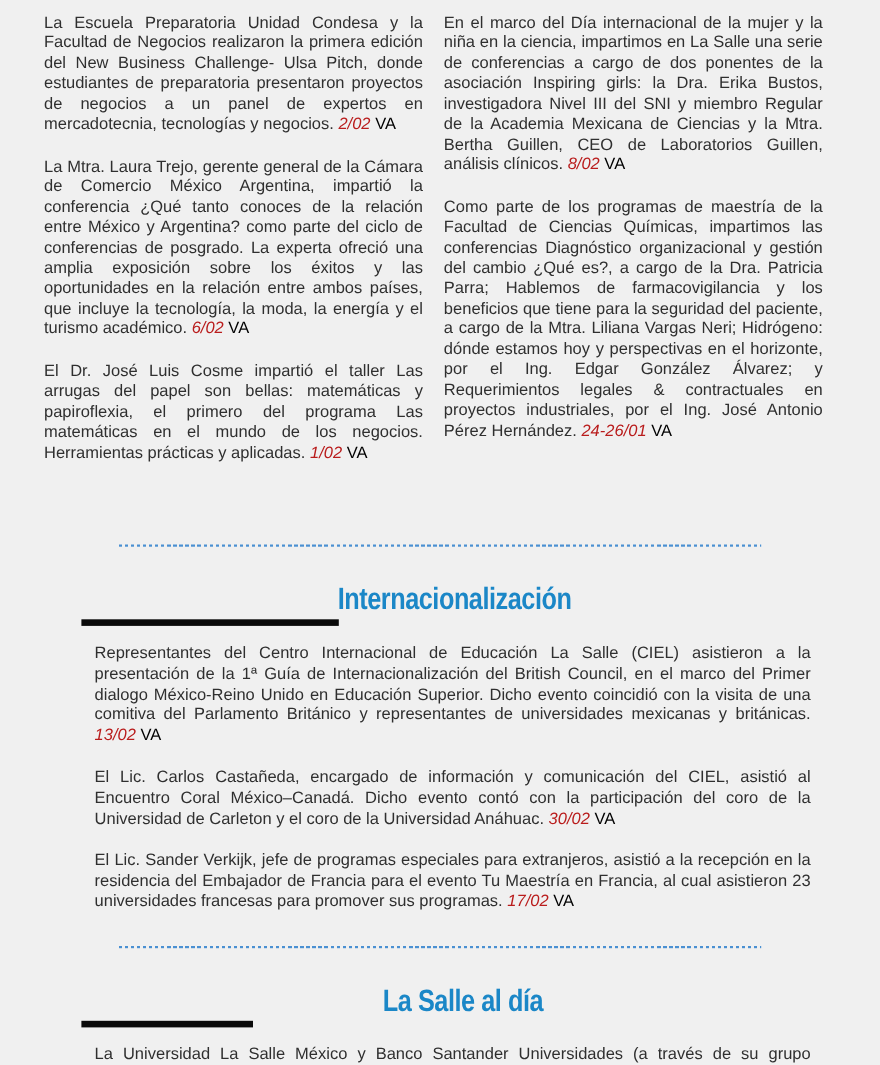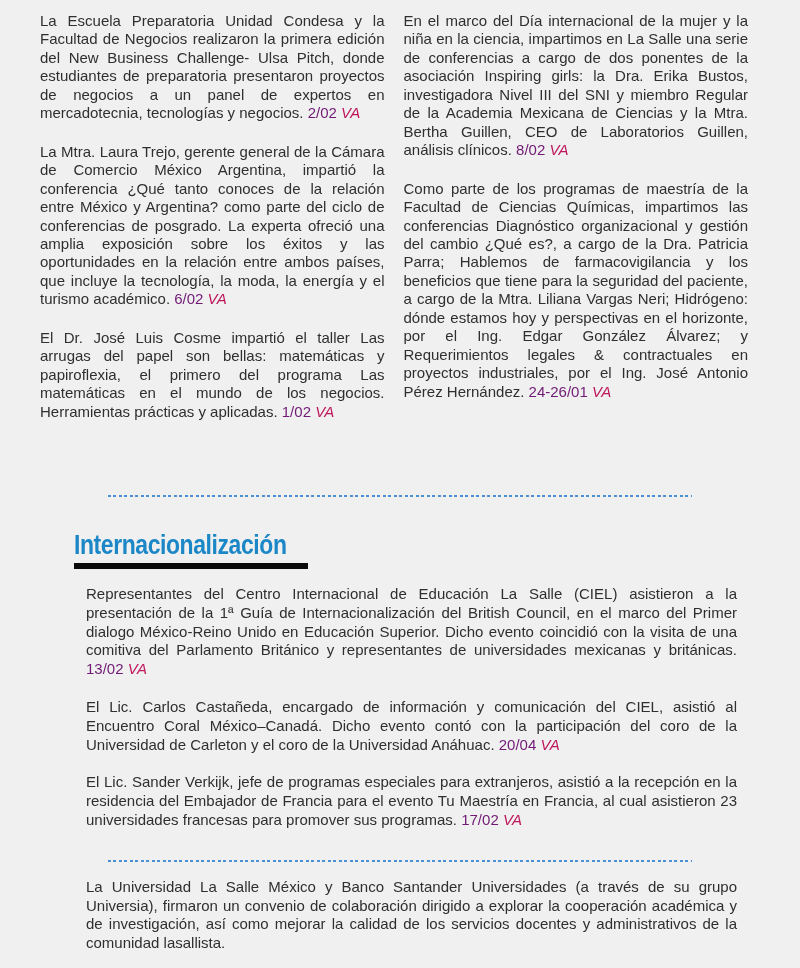--- a/index.html
+++ b/index.html
@@ -31,21 +31,21 @@
   
   .dotted-rule {
     height: 2px;
     width: 584px;
     margin-left: 108px;
     background: repeating-linear-gradient(90deg, #4a90d2 0 3px, transparent 3px 5.5px);
   }
   .rule-1 { margin-top: 54px; }
   .rule-2 { margin-top: 30px; }
   
-  .section-heading { margin: 32px 0 0 74px; }
+  .section-heading { margin: 32px 0 0 74px; text-align: center; }
   .heading-text {
     display: inline-block;
     font-size: 28px;
     line-height: 32px;
     font-weight: bold;
     color: #1b87c7;
     letter-spacing: -0.5px;
     transform: scaleX(0.82);
     transform-origin: left center;
     white-space: nowrap;
@@ -61,22 +61,22 @@
   .section-body { padding: 16px 63px 0 74px; }
   .section-body p {
     margin: 0 0 19px 12px;
     font-size: 15px;
     line-height: 18.8px;
     text-align: justify;
   }
   
   .seg-n { font-style: normal; }
   .seg-i { }
-  .seg-d { color: #701a75; }
-  .seg-t { font-style: italic; color: #be185d; }
+  .seg-d { font-style: italic; color: #b91c1c; }
+  .seg-t { color: #000000; }
 </style>
 </head>
 <body>
 
 <div class="news-columns">
   <div class="news-col">
     <p><span class="seg-n">La Escuela Preparatoria Unidad Condesa y la Facultad de Negocios realizaron la primera edición del </span><span class="seg-i">New Business Challenge- Ulsa Pitch</span><span class="seg-n">, donde estudiantes de preparatoria presentaron proyectos de negocios a un panel de expertos en mercadotecnia, tecnologías y negocios. </span><span class="seg-d">2/02 </span><span class="seg-t">VA</span></p>
     <p><span class="seg-n">La Mtra. Laura Trejo, gerente general de la Cámara de Comercio México Argentina, impartió la conferencia </span><span class="seg-i">¿Qué tanto conoces de la relación entre México y Argentina?</span><span class="seg-n"> como parte del ciclo de conferencias de posgrado. La experta ofreció una amplia exposición sobre los éxitos y las oportunidades en la relación entre ambos países, que incluye la tecnología, la moda, la energía y el turismo académico. </span><span class="seg-d">6/02 </span><span class="seg-t">VA</span></p>
     <p><span class="seg-n">El Dr. José Luis Cosme impartió el taller </span><span class="seg-i">Las arrugas del papel son bellas: matemáticas y papiroflexia</span><span class="seg-n">, el primero del programa </span><span class="seg-i">Las matemáticas en el mundo de los negocios. Herramientas prácticas y aplicadas</span><span class="seg-n">. </span><span class="seg-d">1/02 </span><span class="seg-t">VA</span></p>
   </div>
@@ -88,24 +88,28 @@
 
 <div class="dotted-rule rule-1"></div>
 
 <div class="section-1">
   <div class="section-heading">
     <span class="heading-text">Internacionalización</span>
     <div class="heading-bar"></div>
   </div>
   <div class="section-body">
     <p><span class="seg-n">Representantes del Centro Internacional de Educación La Salle (CIEL) asistieron a la presentación de la </span><span class="seg-i">1ª Guía de Internacionalización del British Council,</span><span class="seg-n"> en el marco del </span><span class="seg-i">Primer dialogo México-Reino Unido en Educación Superior.</span><span class="seg-n"> Dicho evento coincidió con la visita de una comitiva del Parlamento Británico y representantes de universidades mexicanas y británicas. </span><span class="seg-d">13/02 </span><span class="seg-t">VA</span></p>
-    <p><span class="seg-n">El Lic. Carlos Castañeda, encargado de información y comunicación del CIEL, asistió al </span><span class="seg-i">Encuentro Coral México–Canadá</span><span class="seg-n">. Dicho evento contó con la participación del coro de la Universidad de Carleton y el coro de la Universidad Anáhuac. </span><span class="seg-d">20/04 </span><span class="seg-t">VA</span></p>
+    <p><span class="seg-n">El Lic. Carlos Castañeda, encargado de información y comunicación del CIEL, asistió al </span><span class="seg-i">Encuentro Coral México–Canadá</span><span class="seg-n">. Dicho evento contó con la participación del coro de la Universidad de Carleton y el coro de la Universidad Anáhuac. </span><span class="seg-d">30/02 </span><span class="seg-t">VA</span></p>
     <p><span class="seg-n">El Lic. Sander Verkijk, jefe de programas especiales para extranjeros, asistió a la recepción en la residencia del Embajador de Francia para el evento </span><span class="seg-i">Tu Maestría en Francia</span><span class="seg-n">, al cual asistieron 23 universidades francesas para promover sus programas. </span><span class="seg-d">17/02 </span><span class="seg-t">VA</span></p>
   </div>
 </div>
 
 <div class="dotted-rule rule-2"></div>
 
 <div class="section-2">
+  <div class="section-heading">
+    <span class="heading-text">La Salle al día</span>
+    <div class="heading-bar"></div>
+  </div>
   <div class="section-body">
     <p><span class="seg-n">La Universidad La Salle México y Banco Santander Universidades (a través de su grupo Universia), firmaron un convenio de colaboración dirigido a explorar la cooperación académica y de investigación, así como mejorar la calidad de los servicios docentes y administrativos de la comunidad lasallista. </span></p>
   </div>
 </div>
 
 </body></html>

